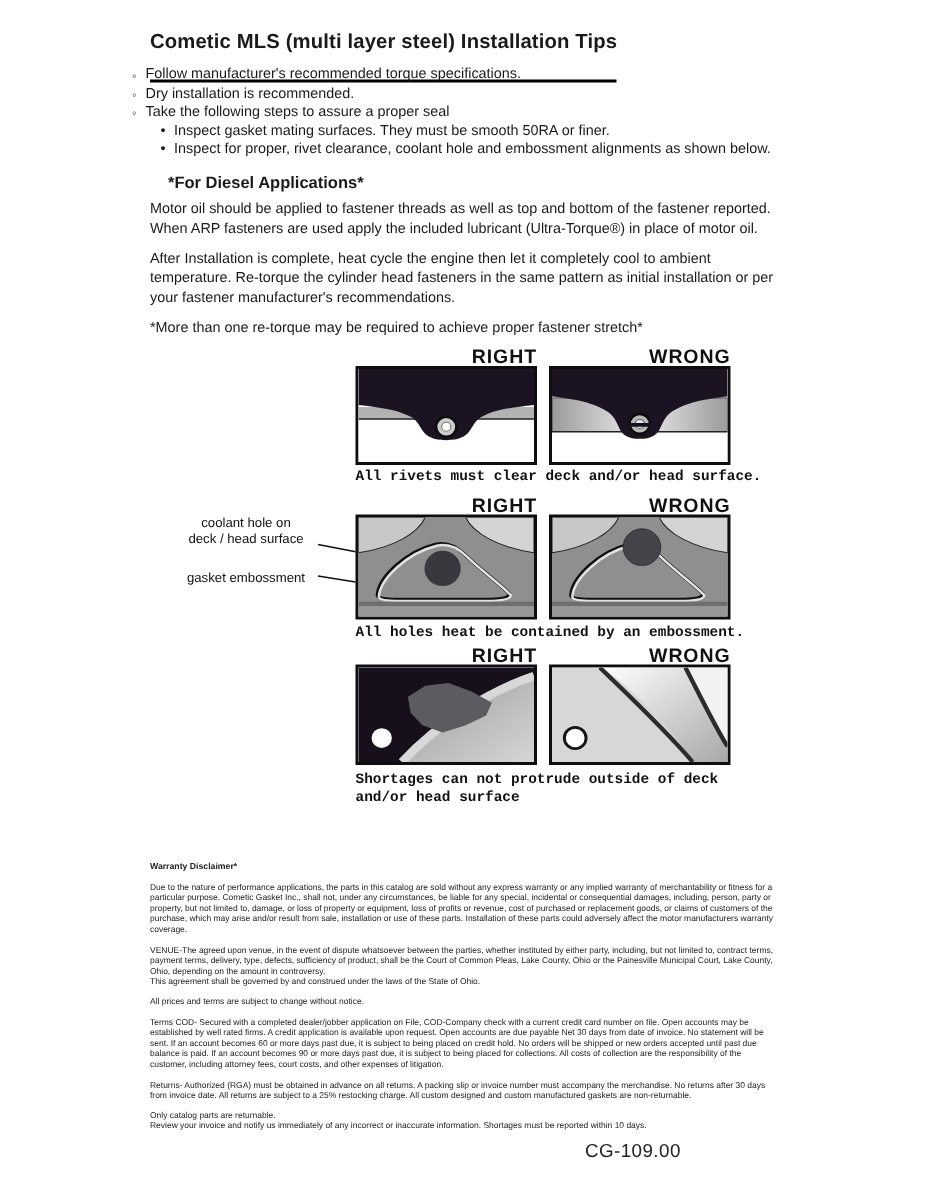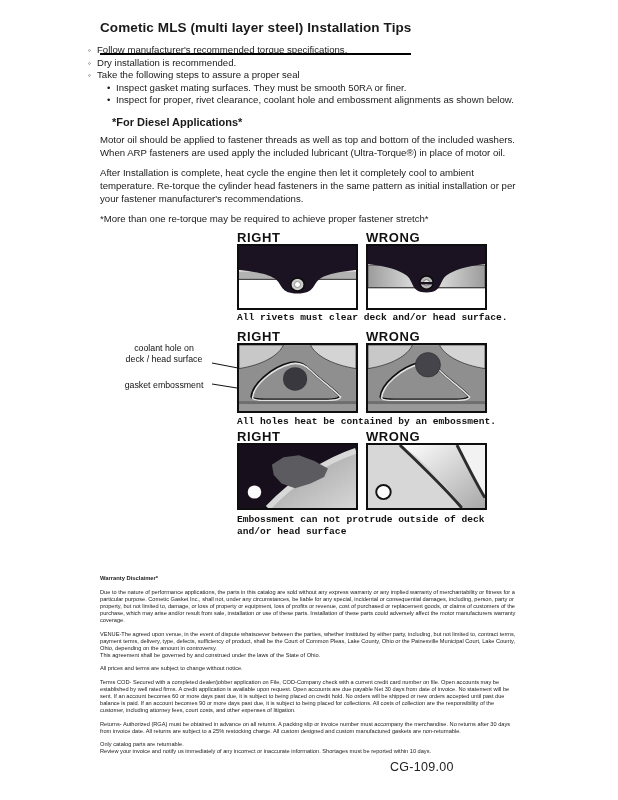--- a/index.html
+++ b/index.html
@@ -8,21 +8,21 @@
   .title{position:absolute;left:100px;top:20px;font-size:13.5px;font-weight:bold;
          border-bottom:2px solid #000;padding-bottom:18px;letter-spacing:.1px;}
   .bullets{position:absolute;left:88px;top:44px;font-size:9.6px;line-height:12.5px;}
   .b1{display:flex;}
   .m1{width:9px;flex:0 0 9px;font-size:8.5px;}
   .b2{display:flex;margin-left:19px;}
   .m2{width:9px;flex:0 0 9px;}
   .diesel{position:absolute;left:100px;top:116px;width:424px;font-size:9.6px;line-height:13px;}
   .diesel h2{font-size:11px;margin:0 12px 4px;font-weight:bold;}
   .diesel p{margin:0 0 7px;}
-  .rw{position:absolute;width:121px;text-align:left;font-size:13px;font-weight:bold;
+  .rw{position:absolute;width:121px;text-align:right;font-size:13px;font-weight:bold;
       letter-spacing:.6px;color:#111;}
   .panel{position:absolute;width:121px;box-sizing:border-box;border:2px solid #0e0e0e;background:#fff;}
   .panel svg{display:block;width:100%;height:100%;}
   .p-r1{top:244px;height:66px;}
   .p-r2{top:343px;height:70px;}
   .p-r3{top:443px;height:67px;}
   .colL{left:237px;} .colR{left:366px;}
   .cap{position:absolute;left:237px;font-size:9.6px;font-weight:bold;color:#111;line-height:12px;font-family:Liberation Mono, monospace;}
   .ann{position:absolute;left:116px;width:96px;text-align:center;font-size:8.8px;line-height:11px;color:#111;}
   .leader{position:absolute;left:210px;top:355px;width:90px;height:45px;}
@@ -57,21 +57,21 @@
       <span>Inspect gasket mating surfaces.  They must be smooth 50RA or finer.</span>
     </div>
     <div class="b2">
       <span class="m2">•</span>
       <span>Inspect for proper, rivet clearance, coolant hole and embossment alignments as shown below.</span>
     </div>
   </div>
 
   <div class="diesel">
     <h2>*For Diesel Applications*</h2>
-    <p>Motor oil should be applied to fastener threads as well as top and bottom of the included washers. When ARP fasteners are used apply the included lubricant (Ultra-Torque®) in place of motor oil.</p>
+    <p>Motor oil should be applied to fastener threads as well as top and bottom of the fastener reported. When ARP fasteners are used apply the included lubricant (Ultra-Torque®) in place of motor oil.</p>
     <p>After Installation is complete, heat cycle the engine then let it completely cool to ambient temperature. Re-torque the cylinder head fasteners in the same pattern as initial installation or per your fastener manufacturer's recommendations.</p>
     <p>*More than one re-torque may be required to achieve proper fastener stretch*</p>
   </div>
 
   <div class="rw colL" style="top:230px">RIGHT</div>
   <div class="rw colR" style="top:230px">WRONG</div>
 
   <div class="panel p-r1 colL">
     <svg viewBox="0 0 121 66" preserveAspectRatio="none">
       <rect width="121" height="66" fill="#ffffff"></rect>
@@ -179,21 +179,21 @@
       <rect width="121" height="67" fill="#d7d7d7"></rect>
       <path d="M92,0 L121,0 L121,56 C113,43 103,22 92,0 Z" fill="#f2f2f2"></path>
       <path d="M34,0 L92,0 C103,22 114,44 121,58 L121,67 L98,67 C79,40 57,16 34,0 Z" fill="url(#g3w)"></path>
       <path d="M33,0 C55,22 78,44 97,67" fill="none" stroke="#2c2c2c" stroke-width="3"></path>
       <path d="M92,0 C103,22 113,43 121,56" fill="none" stroke="#2c2c2c" stroke-width="3"></path>
       <circle cx="16" cy="50" r="7.5" fill="#ffffff" stroke="#151515" stroke-width="2"></circle>
     </svg>
   </div>
 
   <div class="cap" style="top:514px">
-    <span style="display:block">Embossment can not protrude outside of deck</span>
+    <span style="display:block">Shortages can not protrude outside of deck</span>
     <span style="display:block">and/or head surface</span>
   </div>
 
   <div class="disclaimer">
     <h3>Warranty Disclaimer*</h3>
     <p class="disc">Due to the nature of performance applications, the parts in this catalog are sold without any express warranty or any implied warranty of merchantability or fitness for a particular purpose.  Cometic Gasket Inc., shall not, under any circumstances, be liable for any special, incidental or consequential damages, including, person, party or property, but not limited to, damage, or loss of property or equipment, loss of profits or revenue, cost of purchased or replacement goods, or claims of customers of the purchase, which may arise and/or result from sale, installation or use of these parts.  Installation of these parts could adversely affect the motor manufacturers warranty coverage.</p>
     <p class="disc tight">VENUE-The agreed upon venue, in the event of dispute whatsoever between the parties, whether instituted by either party, including, but not limited to, contract terms, payment terms, delivery, type, defects, sufficiency of product, shall be the Court of Common Pleas, Lake County, Ohio or the Painesville Municipal Court, Lake County, Ohio, depending on the amount in controversy.</p>
     <p class="disc">This agreement shall be governed by and construed under the laws of the State of Ohio.</p>
     <p class="disc">All prices and terms are subject to change without notice.</p>
     <p class="disc">Terms COD- Secured with a completed dealer/jobber application on File, COD-Company check with a current credit card number on file.  Open accounts may be established by well rated firms.  A credit application is available upon request.  Open accounts are due payable Net 30 days from date of invoice.  No statement will be sent.  If an account becomes 60 or more days past due, it is subject to being placed on credit hold.  No orders will be shipped or new orders accepted until past due balance is paid.  If an account becomes 90 or more days past due, it is subject to being placed for collections.  All costs of collection are the responsibility of the customer, including attorney fees, court costs, and other expenses of litigation.</p>

